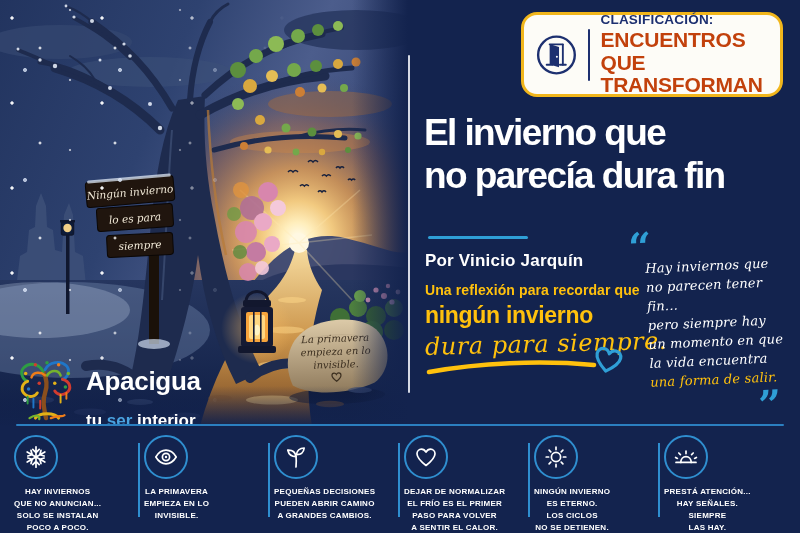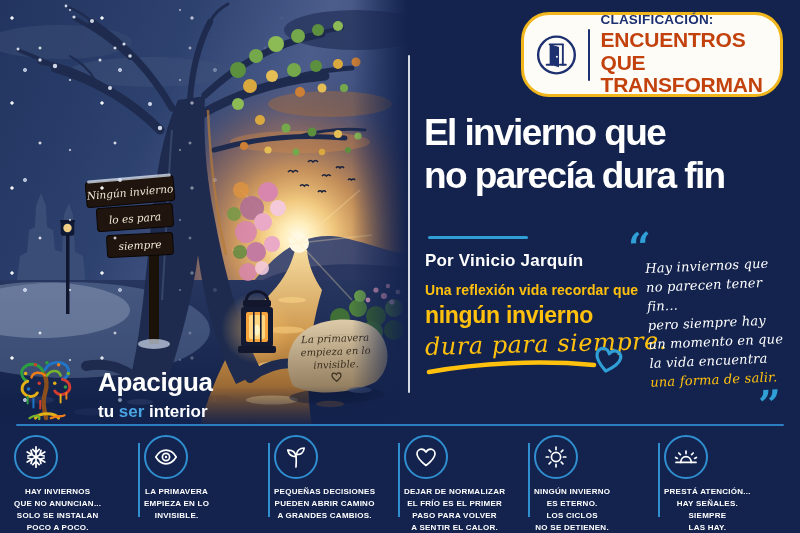--- a/index.html
+++ b/index.html
@@ -14,21 +14,21 @@
       radial-gradient(circle at 40px 48px, rgba(255,255,255,.8) 1.1px, transparent 1.8px),
       radial-gradient(circle at 70px 10px, rgba(255,255,255,.6) 1px, transparent 1.6px),
       radial-gradient(circle at 25px 70px, rgba(228,238,255,.75) 1.6px, transparent 2.3px);
     background-size:90px 85px,75px 95px,110px 70px,95px 110px;
     -webkit-mask-image:linear-gradient(100deg,#000 40%,transparent 78%);
     mask-image:linear-gradient(100deg,#000 40%,transparent 78%);}
   .vdivider{position:absolute;left:408px;top:55px;width:2px;height:338px;background:rgba(248,249,255,.85);border-radius:2px;}
 
   
   .badge{position:absolute;left:521px;top:12px;width:262px;height:85px;background:#fdfcf7;border:3px solid #f1b61c;
-    border-radius:28px;box-sizing:border-box;display:flex;align-items:center;padding:13px 12px;}
+    border-radius:16px;box-sizing:border-box;display:flex;align-items:center;padding:13px 12px;}
   .badge-divider{width:2px;height:52px;background:#1d3070;margin:0 11px;border-radius:2px;}
   .badge-text{display:flex;flex-direction:column;line-height:1.06;}
   .badge-kicker{font-size:13.5px;font-weight:600;color:#1d3070;letter-spacing:.2px;margin-bottom:2px;}
   .badge-line{font-size:21px;font-weight:800;color:#c2410c;letter-spacing:-.2px;}
 
   
   .title{position:absolute;left:424px;top:112px;color:#fff;font-weight:800;font-size:37px;line-height:1.16;letter-spacing:-1.6px;}
   .rule-blue{position:absolute;left:428px;top:236px;width:100px;height:3px;background:#2f9fd6;border-radius:2px;}
   .byline{position:absolute;left:425px;top:251px;color:#fff;font-weight:600;font-size:17px;letter-spacing:.2px;text-align:center;}
   .lede{position:absolute;left:425px;top:282px;color:#ffc10d;}
@@ -40,24 +40,24 @@
 
   
   .quote{position:absolute;left:634px;top:240px;width:162px;transform:rotate(-2.5deg);}
   .q-open{position:absolute;left:-2px;top:-16px;font-family:"DejaVu Serif",serif;font-weight:bold;font-size:40px;color:#2f9fd6;line-height:1;}
   .q-body{padding:16px 0 0 14px;font-family:"DejaVu Serif",serif;font-style:italic;font-size:13px;line-height:19px;color:#fff;letter-spacing:.2px;}
   .q-line{display:block;}
   .q-highlight{display:block;color:#ffc10d;}
   .q-close{text-align:right;font-family:"DejaVu Serif",serif;font-weight:bold;font-size:40px;color:#2f9fd6;line-height:.5;padding-right:18px;margin-top:8px;}
 
   
-  .logo{position:absolute;left:8px;top:358px;display:flex;align-items:flex-end;gap:12px;}
+  .logo{position:absolute;left:8px;top:358px;display:flex;align-items:flex-start;gap:0;}
   .logo-text{display:flex;flex-direction:column;margin-top:10px;}
   .logo-name{color:#fff;font-size:26px;font-weight:800;letter-spacing:-.3px;line-height:1.05;}
-  .logo-tagline{color:#fff;font-size:17px;font-weight:600;margin-top:6px;}
+  .logo-tagline{color:#fff;font-size:17px;font-weight:600;margin-top:16px;}
   .logo-tagline .accent{color:#4aa3e0;}
 
   
   .footer-rule{position:absolute;left:16px;top:424px;width:768px;height:2px;background:#2b7fc0;border-radius:2px;}
   .footer{position:absolute;left:10px;top:433px;width:780px;display:flex;align-items:flex-start;}
   .f-item{flex:1;display:flex;flex-direction:column;align-items:flex-start;text-align:center;position:relative;padding:2px 4px 0 4px;}
   .f-item:not(:last-child)::after{content:"";position:absolute;right:0;top:10px;height:74px;width:1.6px;background:#2f8fd0;}
   .f-circle{width:44px;height:44px;border:2px solid #2f8fd0;border-radius:50%;display:flex;align-items:center;justify-content:center;margin-bottom:7px;box-sizing:border-box;}
   .f-caption{font-size:8px;font-weight:700;color:#fff;line-height:1.5;letter-spacing:.25px;white-space:pre-line;}
   .ico{stroke:#fff;fill:none;stroke-width:1.7;stroke-linecap:round;stroke-linejoin:round;}
@@ -349,21 +349,21 @@
       <span class="badge-line">QUE TRANSFORMAN</span>
     </div>
   </div>
 
   <h1 class="title" style="margin:0"><span>El invierno que</span><br><span>no parecía dura fin</span></h1>
 
   <div class="rule-blue"></div>
   <div class="byline">Por Vinicio Jarquín</div>
 
   <div class="lede">
-    <div class="lede-intro">Una reflexión vida recordar que</div>
+    <div class="lede-intro">Una reflexión para recordar que</div>
     <div class="lede-emph">ningún invierno</div>
     <div class="lede-script">dura para siempre.</div>
   </div>
 
   <svg class="swoosh" width="176" height="20" viewBox="0 0 176 20">
     <path d="M5,15 C55,6 115,3 170,8" stroke="#ffc10d" stroke-width="4.5" fill="none" stroke-linecap="round"></path>
   </svg>
   <svg class="heart-blue" width="32" height="32" viewBox="0 0 24 24">
     <path d="M12,20.5 C5.5,15.5 3,11.5 3,8.8 C3,6.2 5,4.2 7.4,4.2 C9.3,4.2 11,5.4 12,7.2 C13,5.4 14.7,4.2 16.6,4.2 C19,4.2 21,6.2 21,8.8 C21,11.5 18.5,15.5 12,20.5 Z" fill="none" stroke="#2f9fd6" stroke-width="2.4" stroke-linejoin="round"></path>
   </svg>

